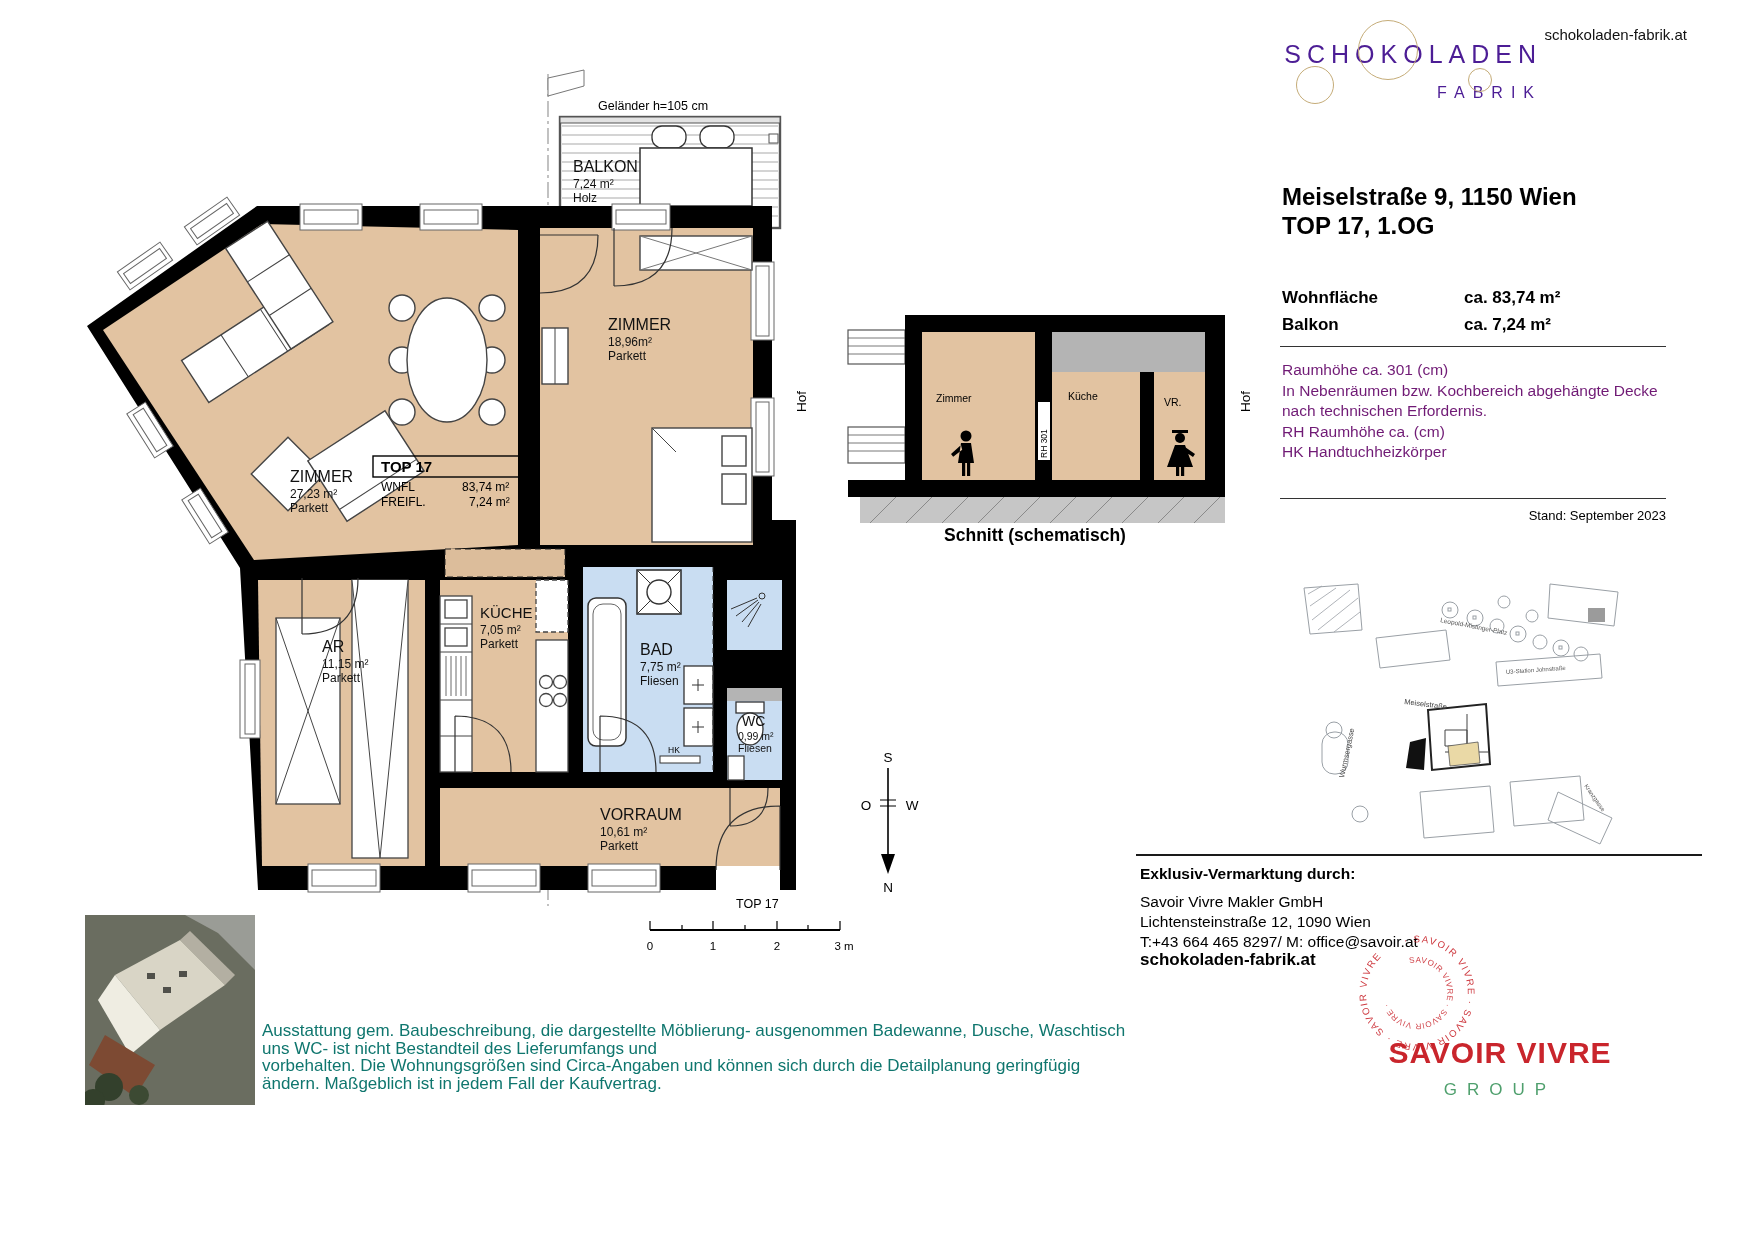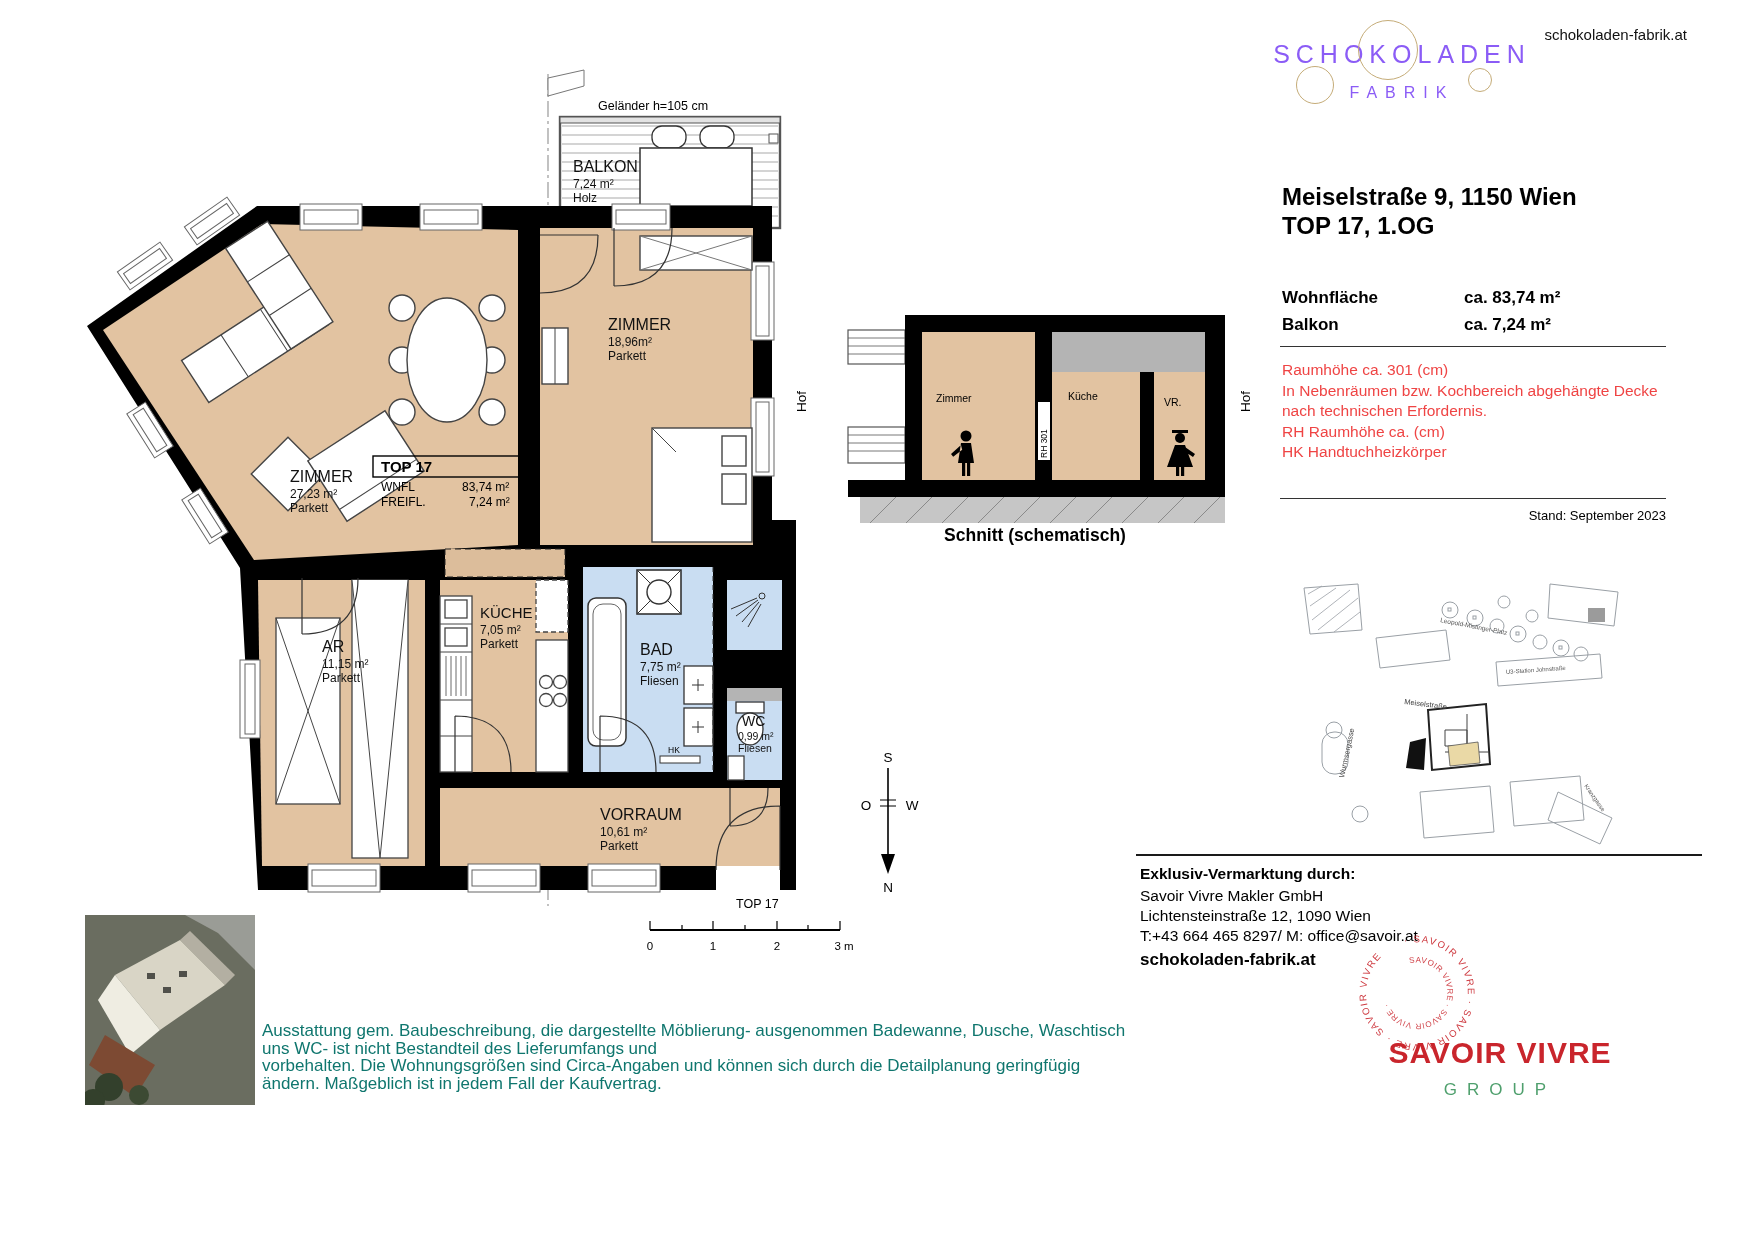--- a/index.html
+++ b/index.html
@@ -2,35 +2,35 @@
 <html><head>
 <meta charset="utf-8">
 <style>
   html,body{margin:0;padding:0;background:#e8e8e8;}
   .page{position:relative;width:1755px;height:1240px;background:#ffffff;overflow:hidden;
         font-family:"Liberation Sans",sans-serif;color:#000;}
   .abs{position:absolute;}
   svg text{font-family:"Liberation Sans",sans-serif;}
   
   .site-url{top:26px;right:68px;font-size:15px;color:#111;}
-  .logo-wrap{left:1262px;top:40px;width:280px;text-align:center;color:#8b5cf6;}
+  .logo-wrap{left:1262px;top:40px;width:280px;text-align:right;color:#4c1d95;}
   .logo-main{font-size:25px;letter-spacing:6px;font-weight:400;}
   .logo-sub{font-size:16px;letter-spacing:8px;margin-top:15px;}
   .logo-circle{position:absolute;border:1px solid #c5ac78;border-radius:50%;}
   .prop-title{left:1282px;top:182px;font-size:24px;font-weight:bold;line-height:29px;}
   .areas{left:1282px;top:288px;font-size:17px;font-weight:bold;}
   .areas .row{margin-bottom:7px;}
   .areas .lbl{display:inline-block;width:182px;}
   .hr{border-top:1.6px solid #333;height:0;}
-  .notes{left:1282px;top:360px;font-size:15.5px;line-height:20.5px;color:#ef4444;}
+  .notes{left:1282px;top:360px;font-size:15.5px;line-height:20.5px;color:#701a75;}
   .stand{left:1280px;top:508px;width:386px;text-align:right;font-size:13px;}
   
   .footer-line{left:1136px;top:854px;width:566px;border-top:2px solid #1a1a1a;}
   .exk{left:1140px;top:864px;font-size:15.5px;line-height:20px;}
-  .exk .head{font-weight:bold;margin-bottom:2px;}
+  .exk .head{font-weight:bold;margin-bottom:8px;}
   .site2{left:1140px;top:950px;font-size:17px;font-weight:bold;}
   .brand{left:1352px;top:1036px;width:296px;text-align:center;font-size:30px;font-weight:bold;
          color:#c9252c;letter-spacing:1px;}
   .brand-sub{left:1352px;top:1080px;width:296px;text-align:center;font-size:17px;
              letter-spacing:10px;color:#15803d;opacity:.75;}
   .stamp{left:1356px;top:932px;transform:rotate(-14deg);}
   
   .disclaimer{left:262px;top:1022px;width:872px;font-size:17px;line-height:17.5px;color:#0f766e;}
 </style>
 </head>

